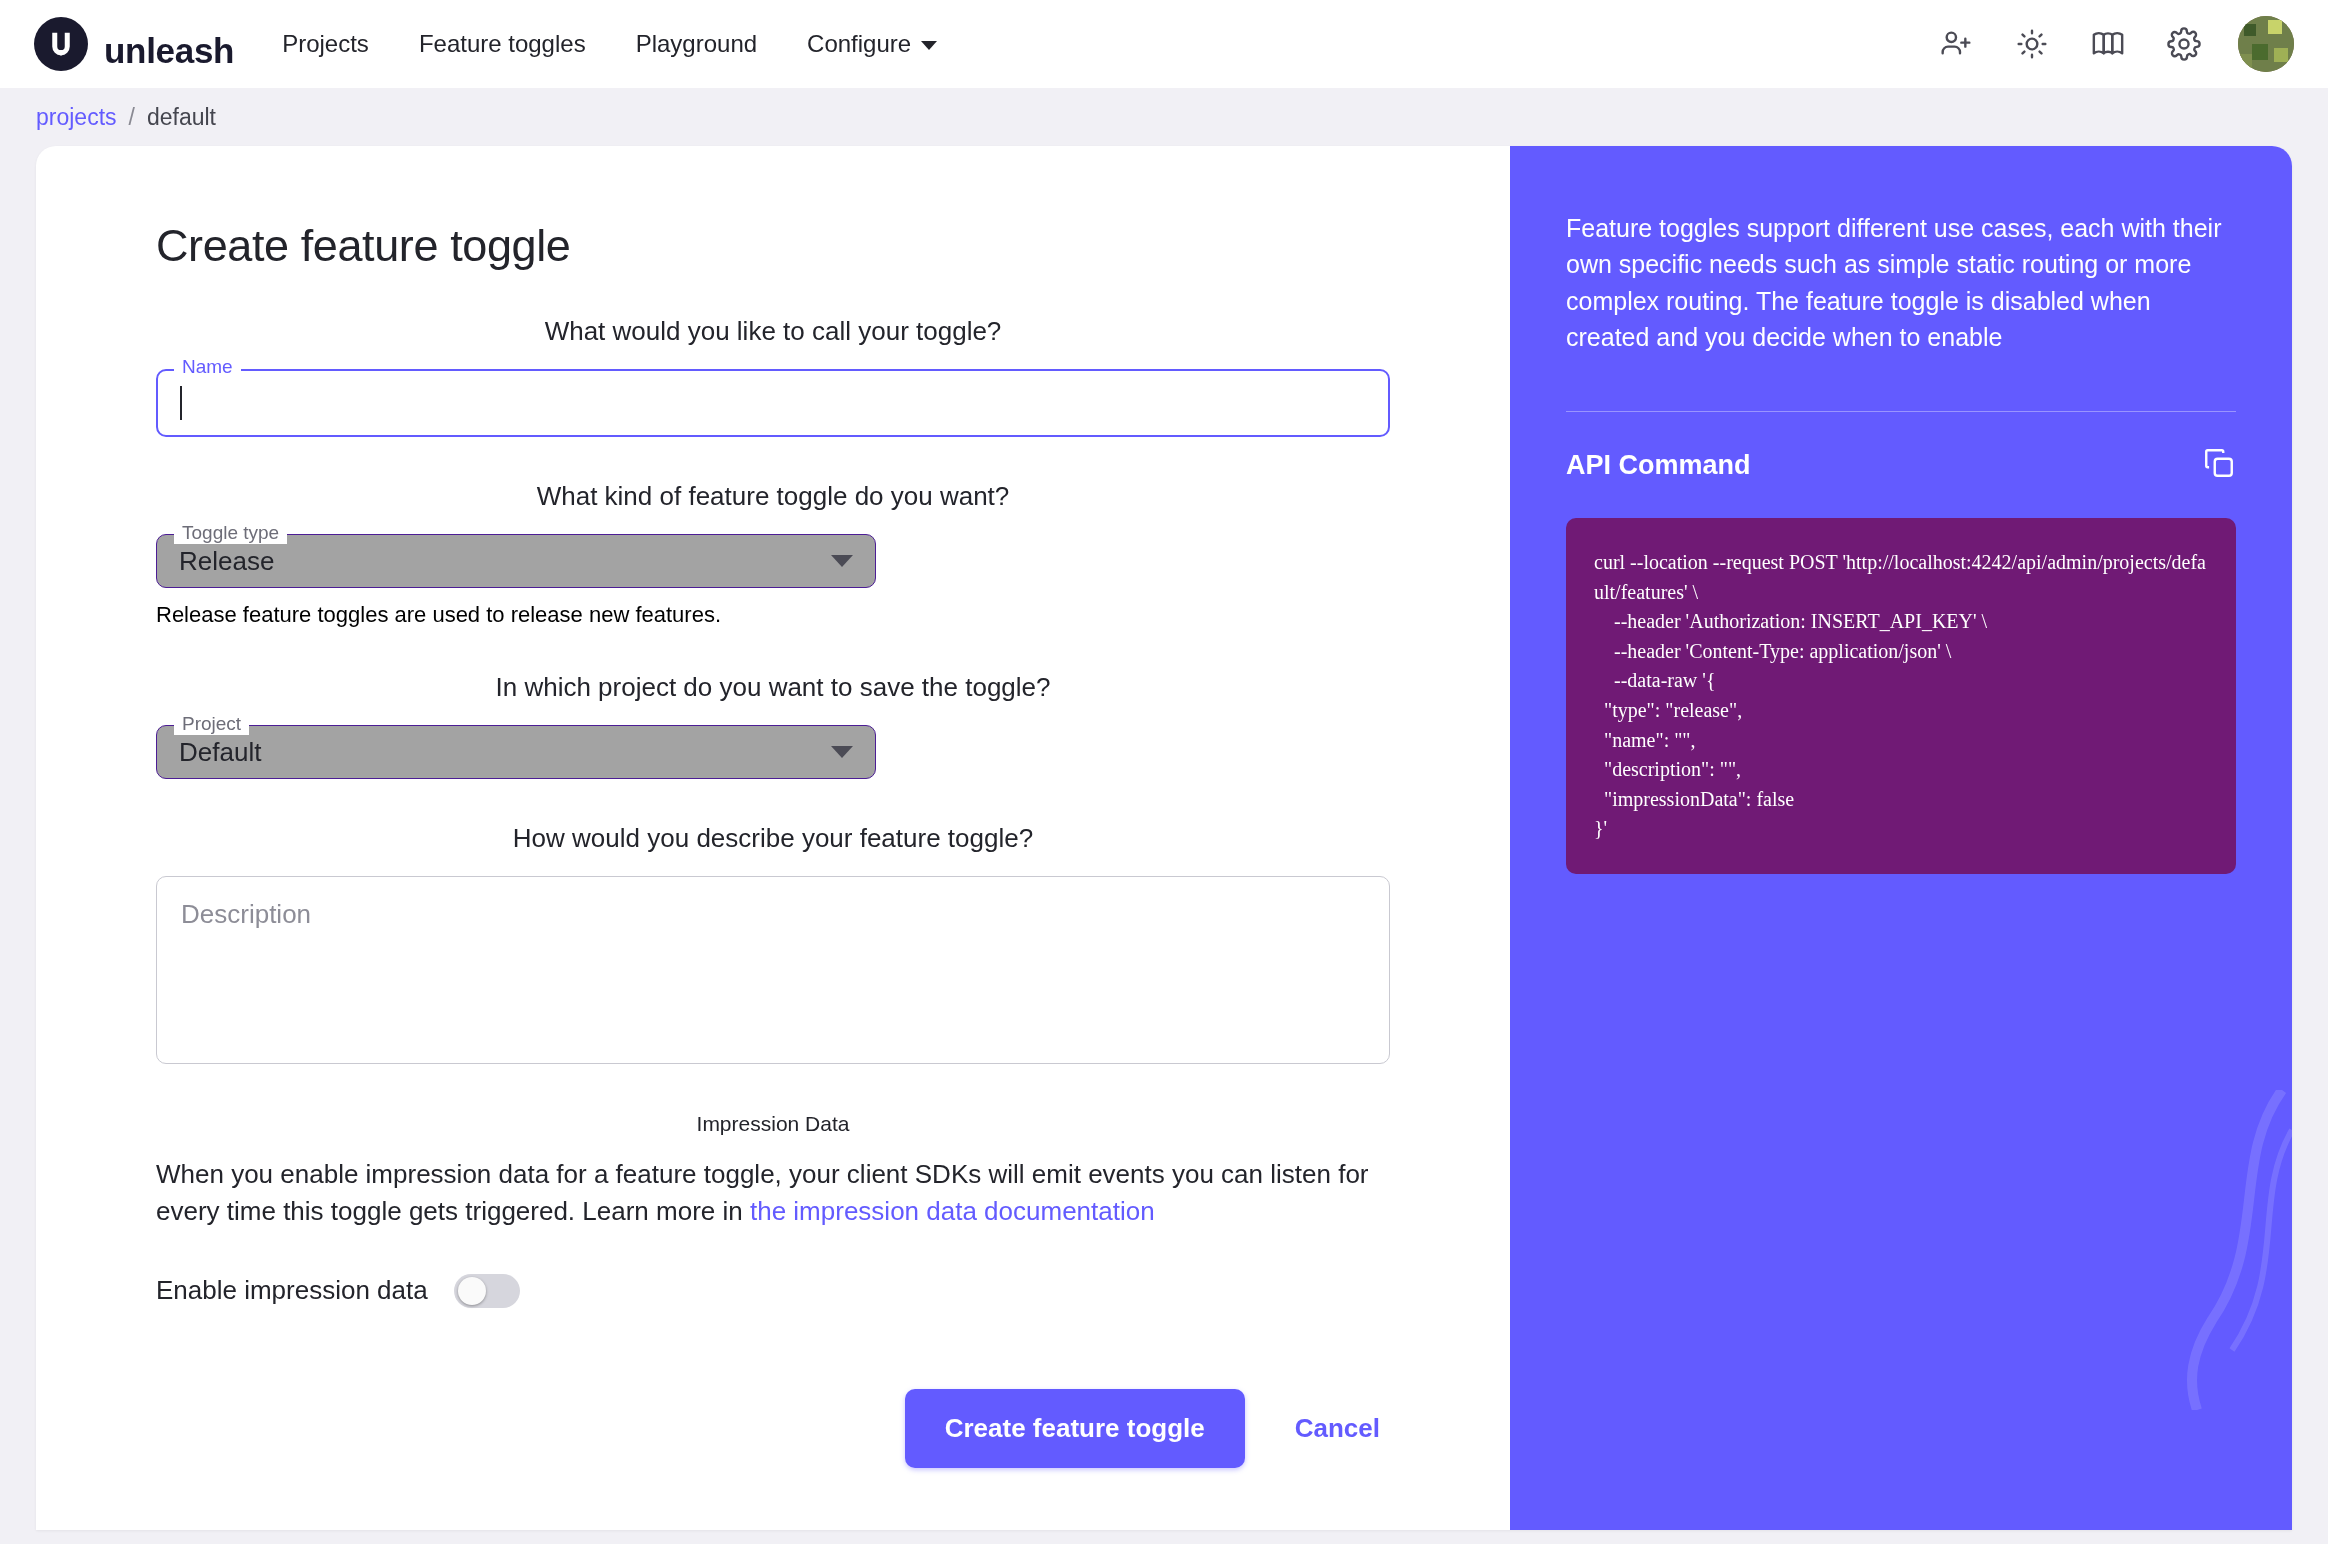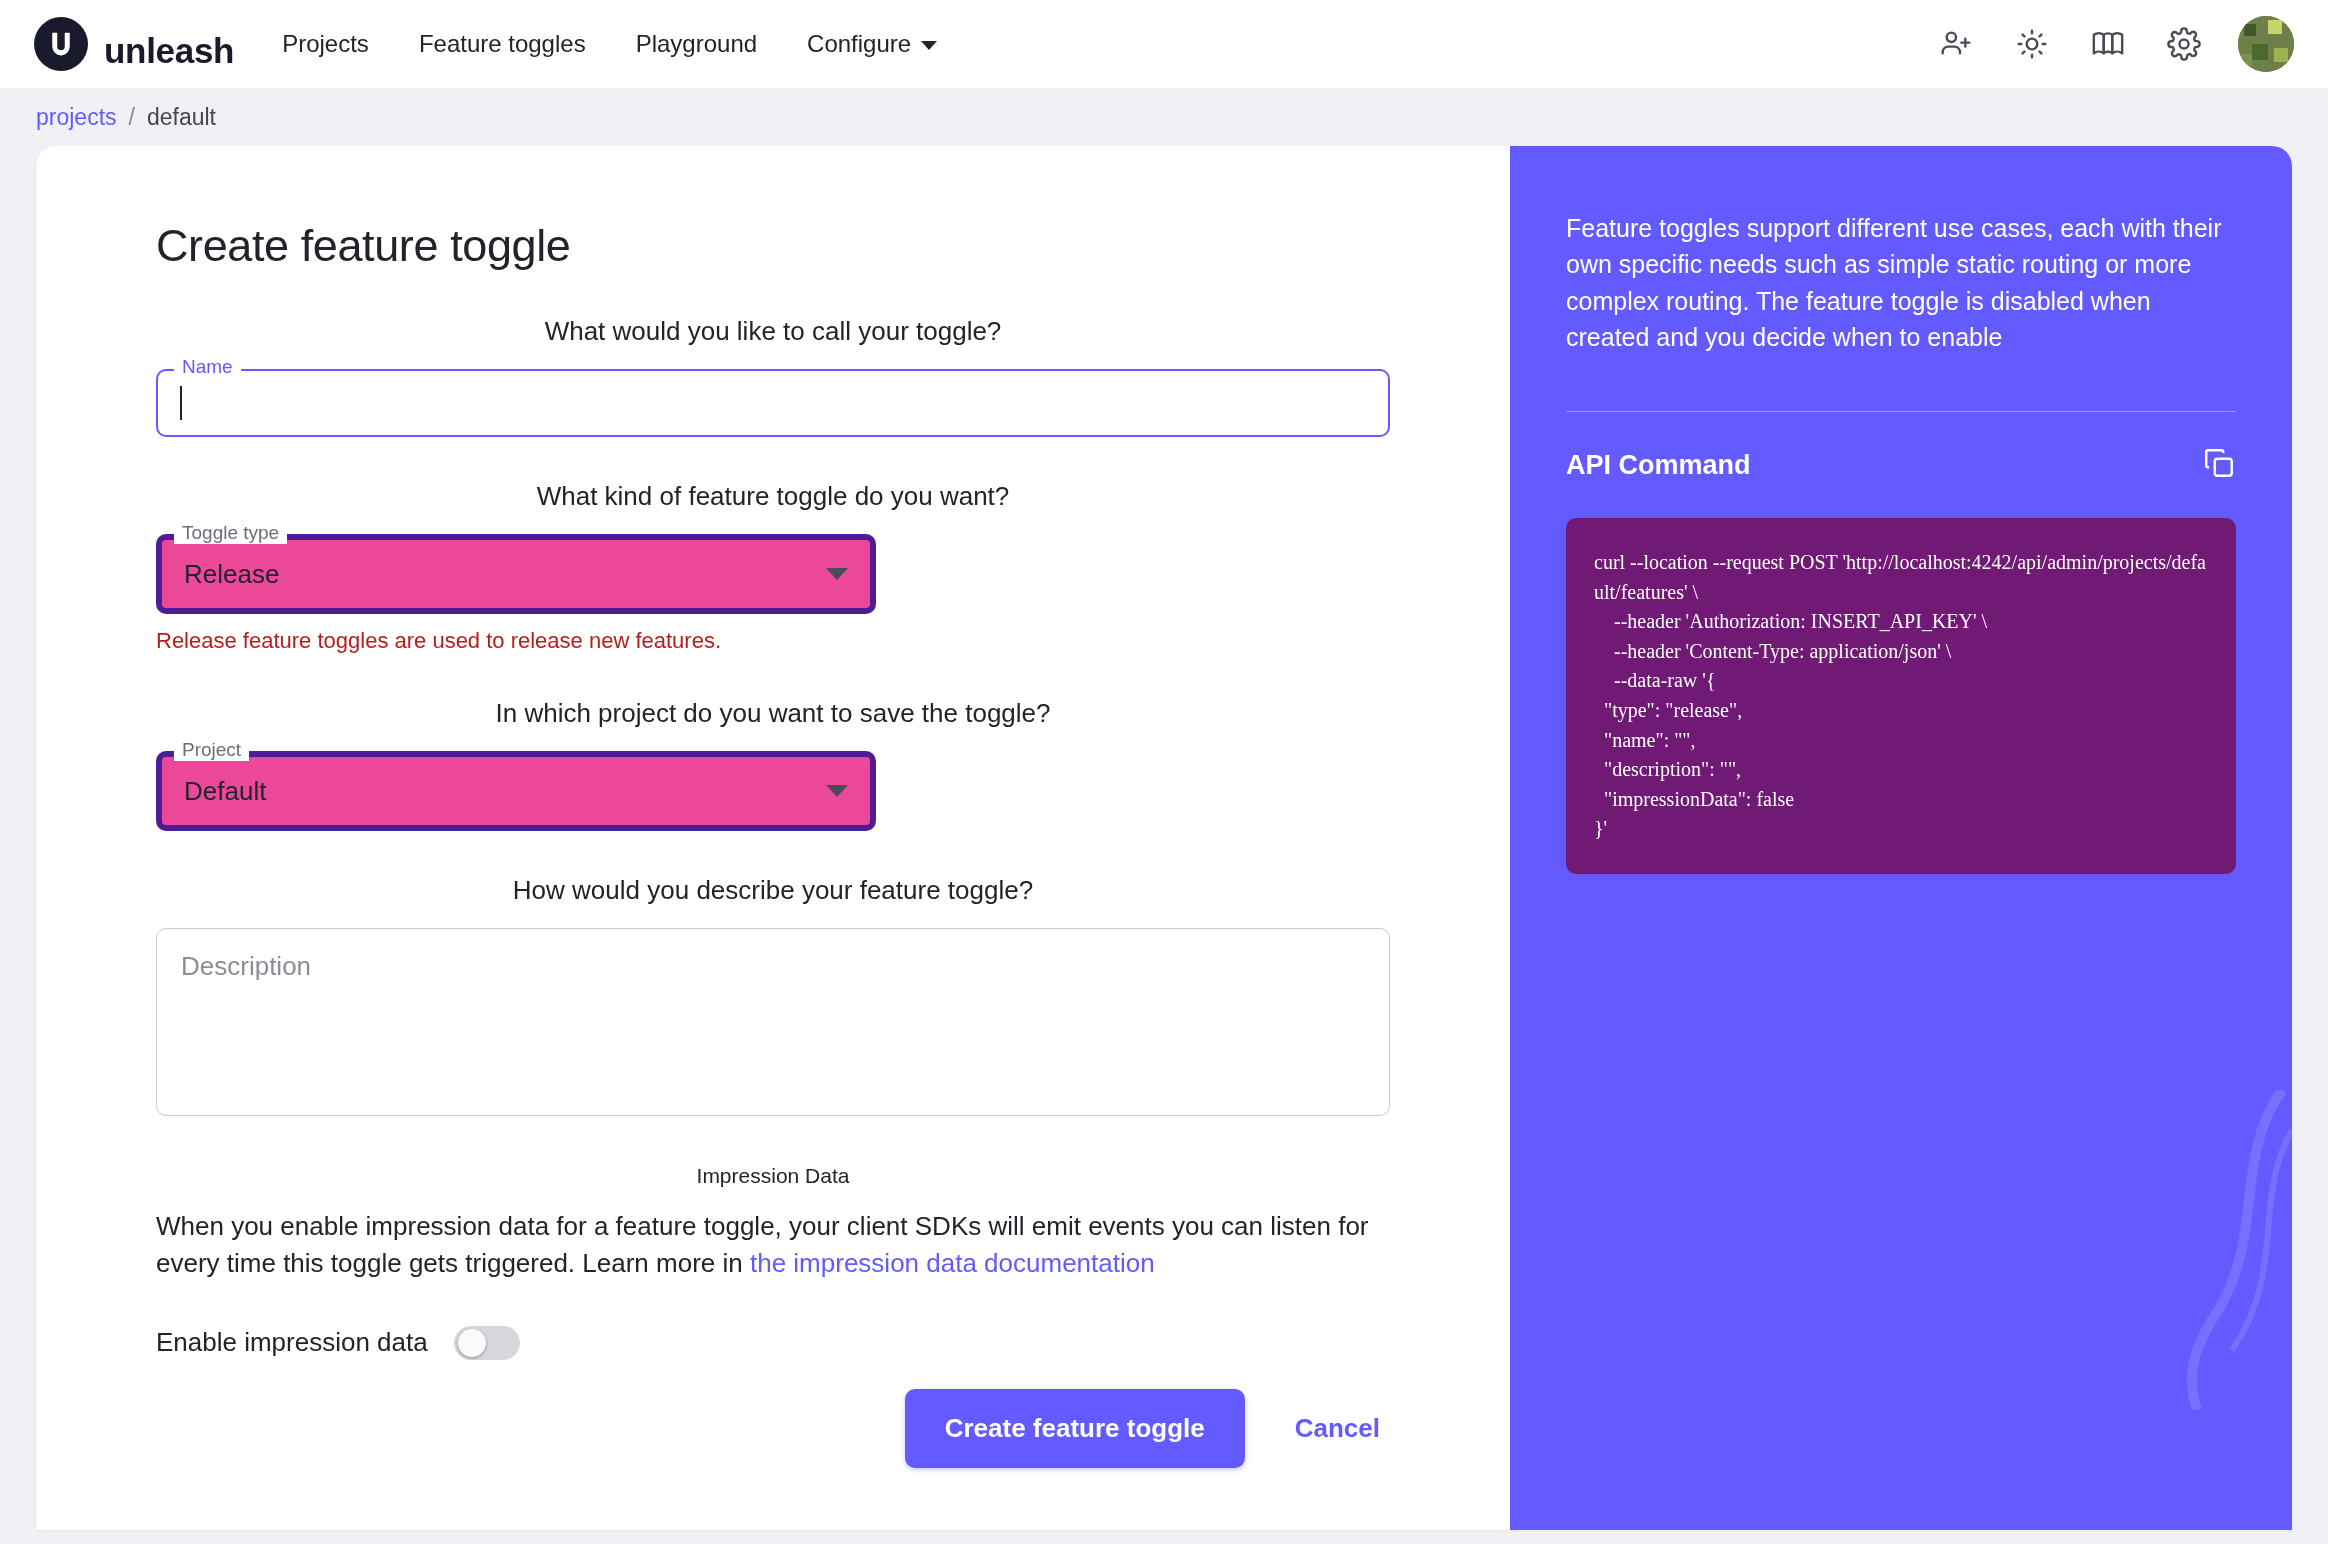--- a/index.html
+++ b/index.html
@@ -106,36 +106,36 @@
   .caret {
     width: 2px; height: 34px; background: #23242b;
     animation: blink 1.06s step-end infinite;
   }
   @keyframes blink { 50% { opacity: 0; } }
 
   .select-wrap {
     position: relative; width: 720px; margin-bottom: 14px;
   }
   .select-box {
-    height: 80px; border: 6px solid #4c1d95; border-radius: 10px;
+    height: 54px; border: 1px solid #4c1d95; border-radius: 10px;
     display: flex; align-items: center; padding: 0 22px;
-    font-size: 26px; color: #23242b; background: #ec4899; cursor: pointer;
+    font-size: 26px; color: #23242b; background: #a3a3a3; cursor: pointer;
   }
   .select-label {
     position: absolute; top: -12px; left: 18px; background: #fff;
     padding: 0 8px; font-size: 19px; color: #6d6d78;
   }
   .select-arrow {
     margin-left: auto; width: 0; height: 0;
     border-left: 11px solid transparent;
     border-right: 11px solid transparent;
     border-top: 12px solid #4b4b55;
   }
   .helper {
-    font-size: 22px; color: #b91c1c; margin: 0 0 44px 0;
+    font-size: 22px; color: #000000; margin: 0 0 44px 0;
   }
   .gap-after-select { margin-bottom: 44px; }
 
   .textarea-box {
     height: 188px; border: 1px solid #c9c9d1; border-radius: 10px;
     padding: 22px 24px; font-size: 26px; color: #8d8d97;
     margin-bottom: 48px; background: #fff; cursor: text;
   }
 
   .section-title {

